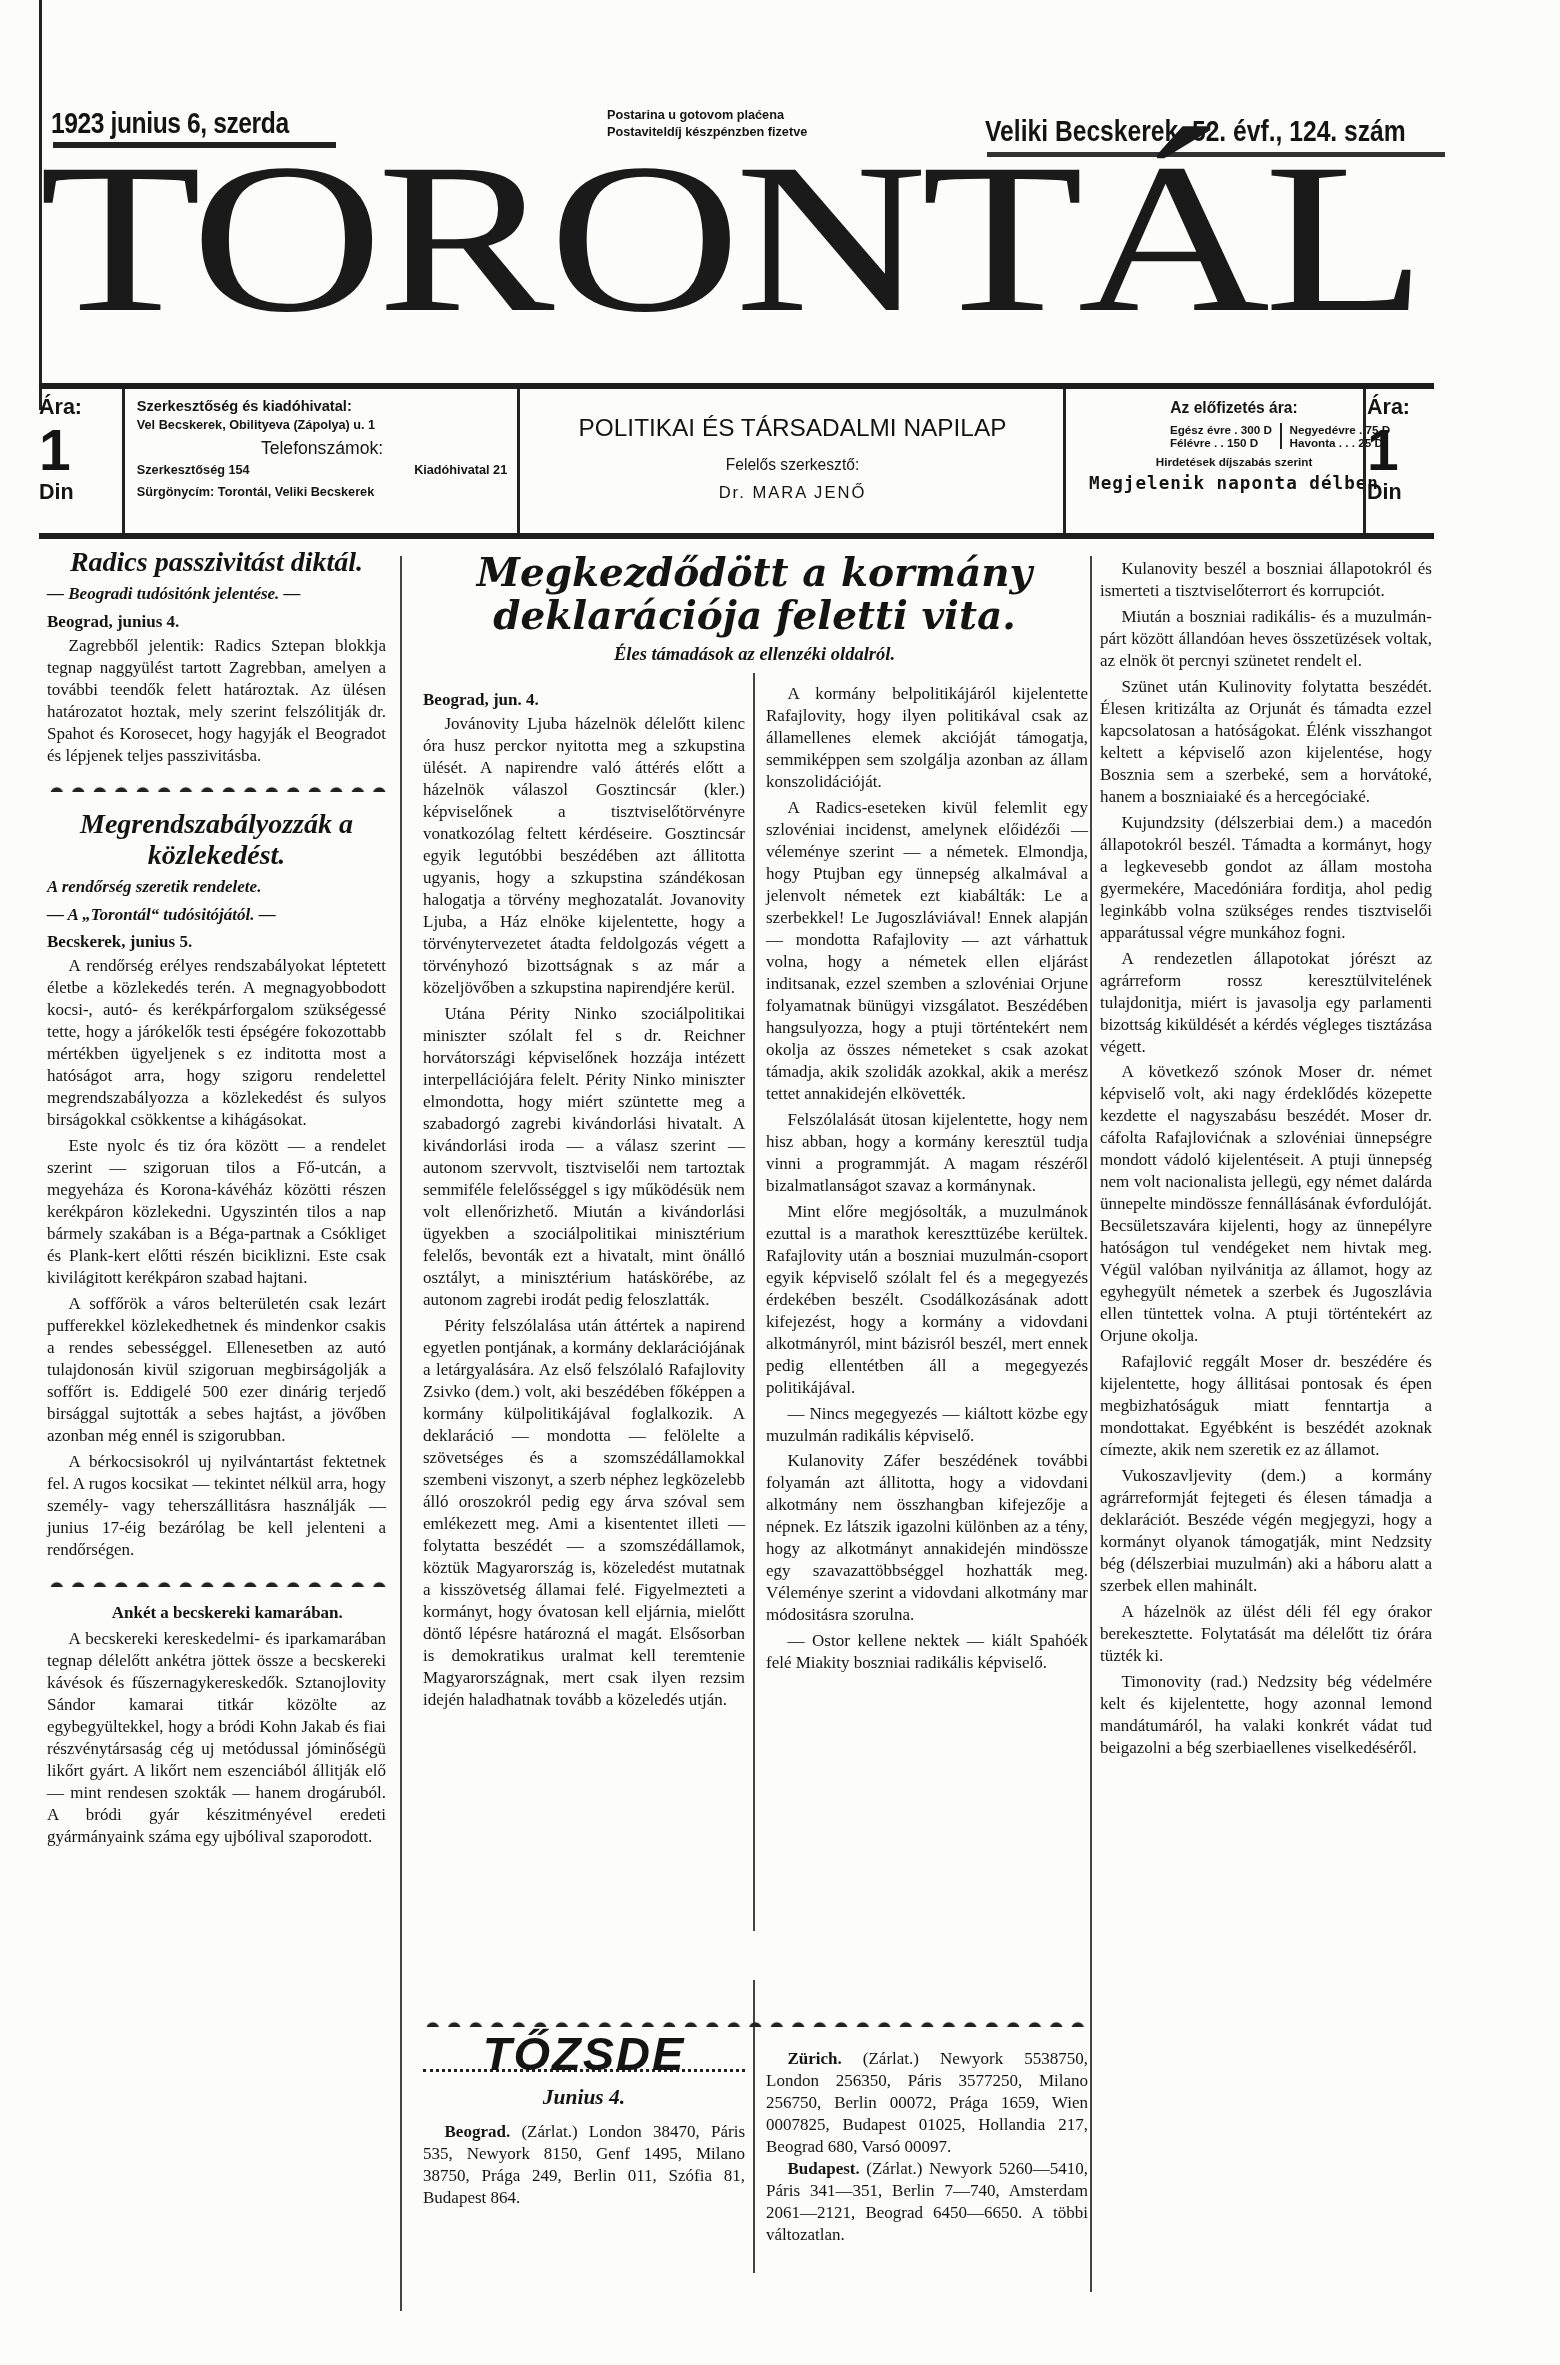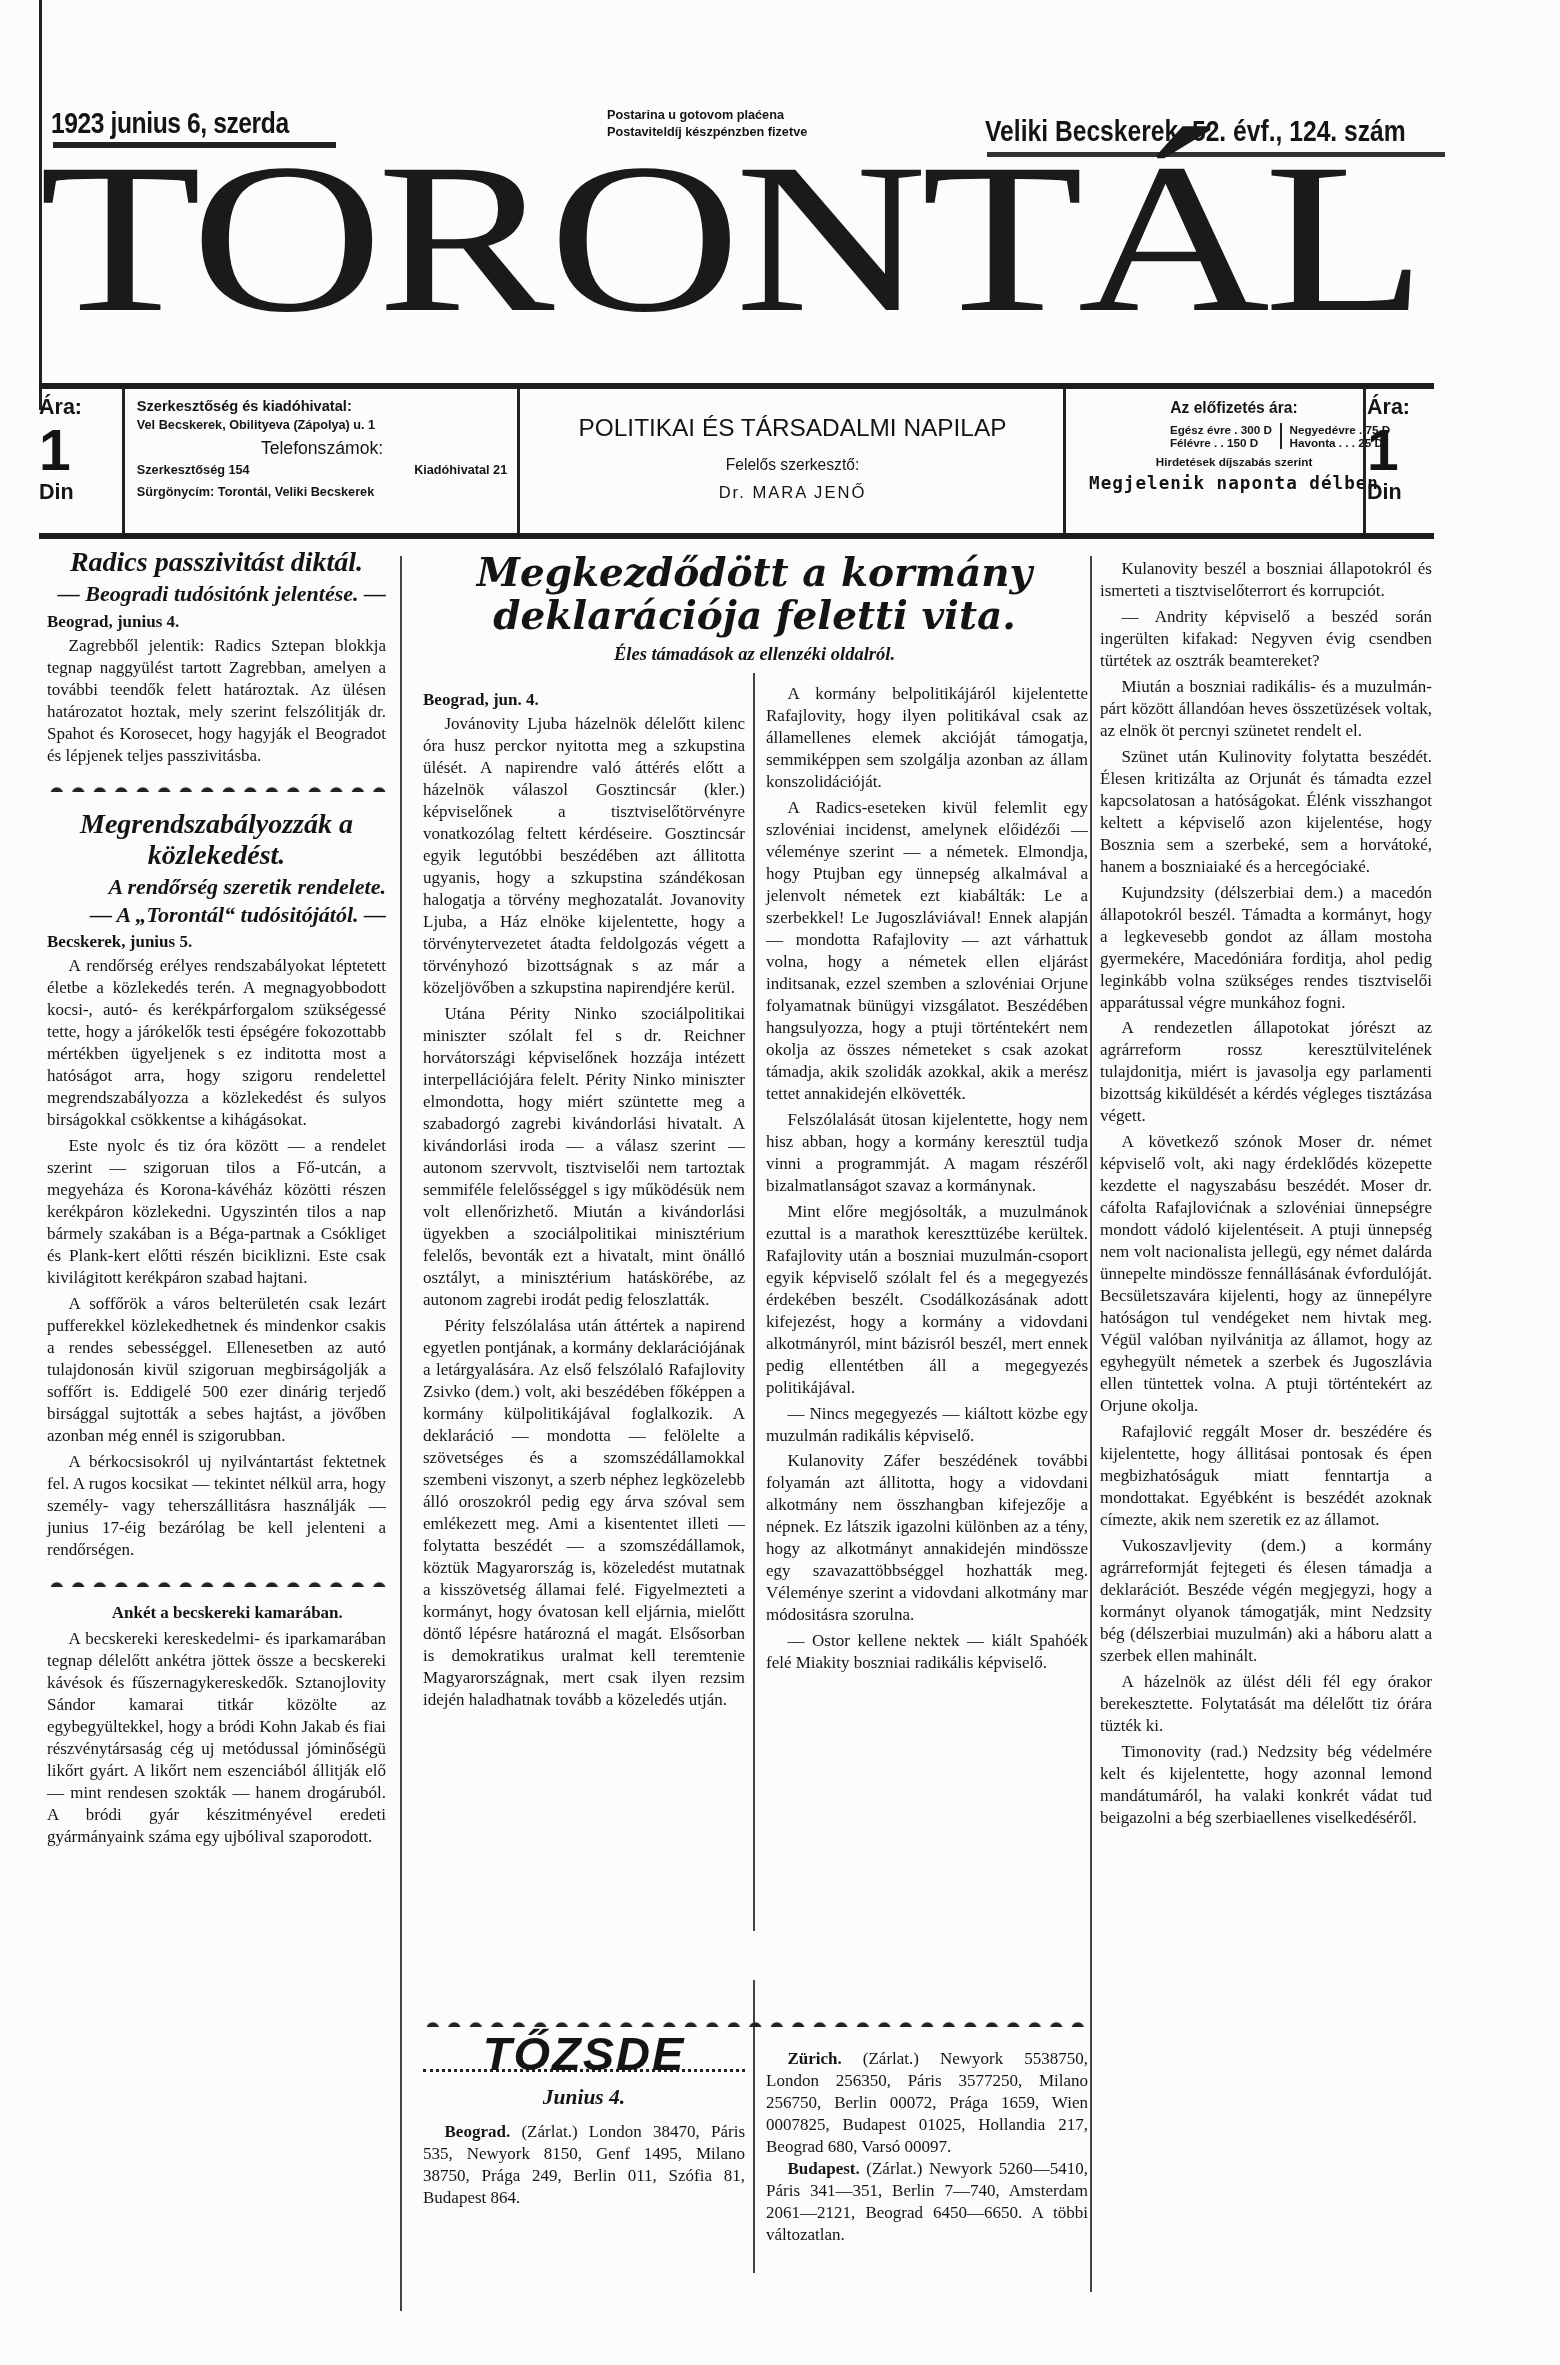--- a/index.html
+++ b/index.html
@@ -24,21 +24,21 @@
   .office b { font-size:14.6px; }
   .center-box { left:483px; width:541px; text-align:center; font-family:"Liberation Sans",sans-serif; }
   .subs { left:1029px; width:332px; padding:9.8px 9.8px; font-family:"Liberation Sans",sans-serif; font-size:11.7px; }
   .col { position:absolute; top:546px; font-size:17px; line-height:22px; text-align:justify; }
   .c1 { left:47px; width:339px; }
   .c2 { left:423px; width:322px; }
   .c3 { left:766px; width:322px; }
   .c4 { left:1100px; width:332px; }
   .col p { margin:0 0 3.9px 0; text-indent:21.5px; }
   .head-it { font-style:italic; font-weight:bold; text-align:center; font-size:28px; line-height:31px; margin:0; }
-  .sub-it { font-style:italic; font-weight:bold; text-align:right; font-size:22px; margin:5.9px 0; }
+  .sub-it { font-style:italic; font-weight:bold; text-align:left; font-size:17px; margin:5.9px 0; }
   .dateline { font-weight:bold; margin:5.9px 0 2px; }
   .wavy { height:9.8px; margin:15.6px 0; background:repeating-radial-gradient(circle at 9.8px 11.7px,#222 0 5.9px,transparent 6.8px 100%); background-size:21.5px 11.7px; }
   .colrule { position:absolute; width:2px; background:#444; }
   .main-head { position:absolute; left:423px; top:551px; width:663px; text-align:center; font-style:italic; font-weight:bold; font-size:39px; line-height:43px; font-family:"DejaVu Serif",serif; }
   .tozsde-logo { font-family:"Liberation Sans",sans-serif; font-weight:bold; font-size:47px; text-align:center; letter-spacing:2px; border-bottom:3.9px dotted #222; padding-bottom:3.9px;font-style:italic; }
   .tozsde-date { text-align:center; font-style:italic; font-weight:bold; font-size:21.5px; margin:13.7px 0; }
 </style>
 </head>
 <body>
 
@@ -141,21 +141,20 @@
   <p>A Radics-eseteken kivül felemlit egy szlovéniai incidenst, amelynek előidézői — véleménye szerint — a németek. Elmondja, hogy Ptujban egy ünnepség alkalmával a jelenvolt németek ezt kiabálták: Le a szerbekkel! Le Jugoszláviával! Ennek alapján — mondotta Rafajlovity — azt várhattuk volna, hogy a németek ellen eljárást inditsanak, ezzel szemben a szlovéniai Orjune folyamatnak bünügyi vizsgálatot. Beszédében hangsulyozza, hogy a ptuji történtekért nem okolja az összes németeket s csak azokat támadja, akik szolidák azokkal, akik a merész tettet annakidején elkövették.</p>
   <p>Felszólalását ütosan kijelentette, hogy nem hisz abban, hogy a kormány keresztül tudja vinni a programmját. A magam részéről bizalmatlanságot szavaz a kormánynak.</p>
   <p>Mint előre megjósolták, a muzulmánok ezuttal is a marathok kereszttüzébe kerültek. Rafajlovity után a boszniai muzulmán-csoport egyik képviselő szólalt fel és a megegyezés érdekében beszélt. Csodálkozásának adott kifejezést, hogy a kormány a vidovdani alkotmányról, mint bázisról beszél, mert ennek pedig ellentétben áll a megegyezés politikájával.</p>
   <p>— Nincs megegyezés — kiáltott közbe egy muzulmán radikális képviselő.</p>
   <p>Kulanovity Záfer beszédének további folyamán azt állitotta, hogy a vidovdani alkotmány nem összhangban kifejezője a népnek. Ez látszik igazolni különben az a tény, hogy az alkotmányt annakidején mindössze egy szavazattöbbséggel hozhatták meg. Véleménye szerint a vidovdani alkotmány mar módositásra szorulna.</p>
   <p>— Ostor kellene nektek — kiált Spahóék felé Miakity boszniai radikális képviselő.</p>
 </div>
 
 <div class="col c4" style="top:558px">
   <p>Kulanovity beszél a boszniai állapotokról és ismerteti a tisztviselőterrort és korrupciót.</p>
-  <p>— Andrity képviselő a beszéd során ingerülten kifakad: Negyven évig csendben türtétek az osztrák beamtereket?</p>
   <p>Miután a boszniai radikális- és a muzulmán-párt között állandóan heves összetüzések voltak, az elnök öt percnyi szünetet rendelt el.</p>
   <p>Szünet után Kulinovity folytatta beszédét. Élesen kritizálta az Orjunát és támadta ezzel kapcsolatosan a hatóságokat. Élénk visszhangot keltett a képviselő azon kijelentése, hogy Bosznia sem a szerbeké, sem a horvátoké, hanem a boszniaiaké és a hercegóciaké.</p>
   <p>Kujundzsity (délszerbiai dem.) a macedón állapotokról beszél. Támadta a kormányt, hogy a legkevesebb gondot az állam mostoha gyermekére, Macedóniára forditja, ahol pedig leginkább volna szükséges rendes tisztviselői apparátussal végre munkához fogni.</p>
   <p>A rendezetlen állapotokat jórészt az agrárreform rossz keresztülvitelének tulajdonitja, miért is javasolja egy parlamenti bizottság kiküldését a kérdés végleges tisztázása végett.</p>
   <p>A következő szónok Moser dr. német képviselő volt, aki nagy érdeklődés közepette kezdette el nagyszabásu beszédét. Moser dr. cáfolta Rafajlovićnak a szlovéniai ünnepségre mondott vádoló kijelentéseit. A ptuji ünnepség nem volt nacionalista jellegü, egy német dalárda ünnepelte mindössze fennállásának évfordulóját. Becsületszavára kijelenti, hogy az ünnepélyre hatóságon tul vendégeket nem hivtak meg. Végül valóban nyilvánitja az államot, hogy az egyhegyült németek a szerbek és Jugoszlávia ellen tüntettek volna. A ptuji történtekért az Orjune okolja.</p>
   <p>Rafajlović reggált Moser dr. beszédére és kijelentette, hogy állitásai pontosak és épen megbizhatóságuk miatt fenntartja a mondottakat. Egyébként is beszédét azoknak címezte, akik nem szeretik ez az államot.</p>
   <p>Vukoszavljevity (dem.) a kormány agrárreformját fejtegeti és élesen támadja a deklarációt. Beszéde végén megjegyzi, hogy a kormányt olyanok támogatják, mint Nedzsity bég (délszerbiai muzulmán) aki a háboru alatt a szerbek ellen mahinált.</p>
   <p>A házelnök az ülést déli fél egy órakor berekesztette. Folytatását ma délelőtt tiz órára tüzték ki.</p>
   <p>Timonovity (rad.) Nedzsity bég védelmére kelt és kijelentette, hogy azonnal lemond mandátumáról, ha valaki konkrét vádat tud beigazolni a bég szerbiaellenes viselkedéséről.</p>
 </div>

